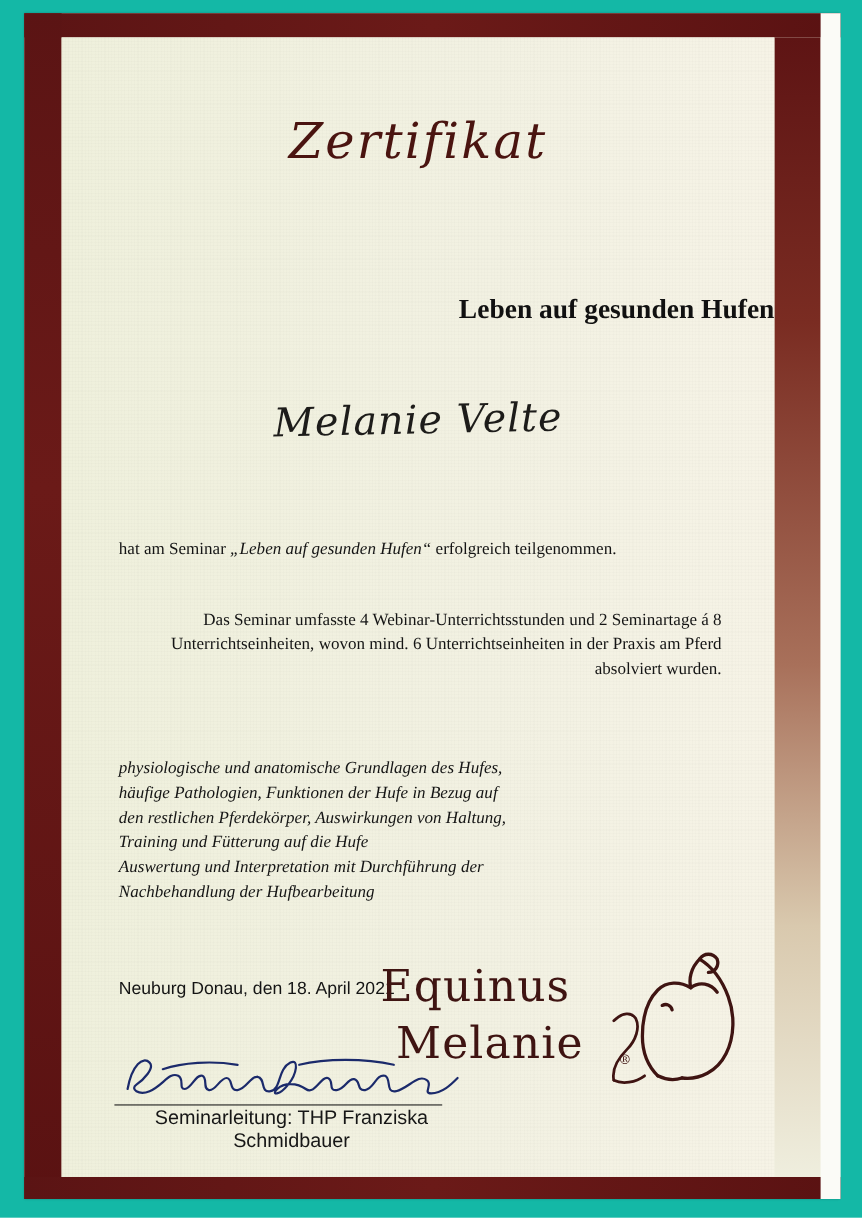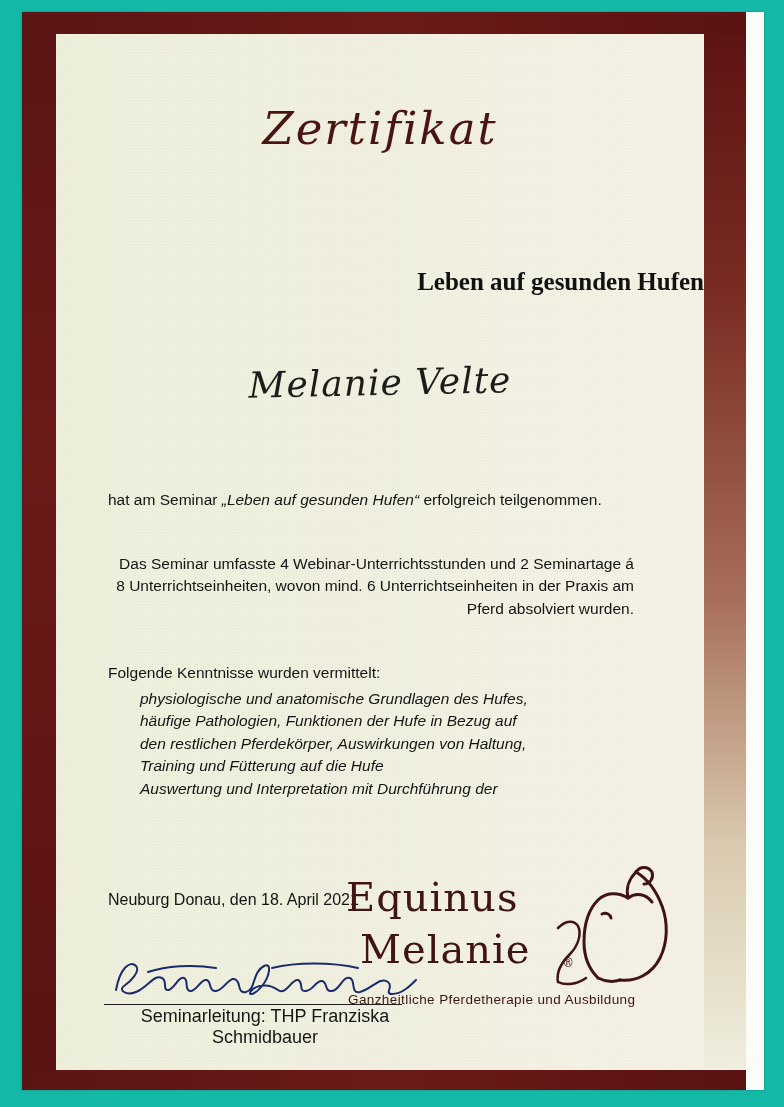--- a/index.html
+++ b/index.html
@@ -136,32 +136,32 @@
     font-style: italic;
     font-size: 36px;
     color: #1d1c1a;
     letter-spacing: 1px;
     transform: rotate(-1.2deg);
   }
 
   .body-block {
     position: absolute;
     left: 52px;
-    right: 70px;
+    right: 48px;
     font-size: 15.5px;
     line-height: 1.45;
     color: #141414;
+    font-family: Liberation Serif, serif;
   }
   .para-1 { top: 455px; }
   .para-2 { top: 519px; text-align: right; }
   .para-3-head { top: 628px; }
   .para-3-list {
     top: 654px;
     font-style: italic;
-    margin-left: 32px;
   }
 
   .em-italic { font-style: italic; }
 
   .place-date {
     position: absolute;
     left: 52px;
     top: 857px;
     font-size: 16px;
     color: #141414;
@@ -273,28 +273,28 @@
         <div class="course-title">Leben auf gesunden Hufen</div>
 
         <div class="recipient">Melanie Velte</div>
 
         <div class="body-block para-1">
           <span>hat am Seminar </span><span class="em-italic">„Leben auf gesunden Hufen“</span><span> erfolgreich teilgenommen.</span>
         </div>
 
         <div class="body-block para-2">Das Seminar umfasste 4 Webinar-Unterrichtsstunden und 2 Seminartage á 8 Unterrichtseinheiten, wovon mind. 6 Unterrichtseinheiten in der Praxis am Pferd absolviert wurden.</div>
 
-        <div class="body-block para-3-head">Folgende Kenntnisse wurden vermittelt:</div>
 
         <div class="body-block para-3-list">
           <div>physiologische und anatomische Grundlagen des Hufes,</div>
           <div>häufige Pathologien, Funktionen der Hufe in Bezug auf</div>
           <div>den restlichen Pferdekörper, Auswirkungen von Haltung,</div>
           <div>Training und Fütterung auf die Hufe</div>
           <div>Auswertung und Interpretation mit Durchführung der</div>
+          <div>Nachbehandlung der Hufbearbeitung</div>
         </div>
 
         <div class="place-date">Neuburg Donau, den 18. April 2021</div>
 
         <div class="sig-wrap">
           <svg class="sig-svg" width="330" height="60" viewBox="0 0 330 60">
             <g fill="none" stroke="#1b2a6b" stroke-width="2" stroke-linecap="round">
               <path d="M20 40 C24 18, 34 10, 40 16 C45 21, 34 32, 28 36 C22 40, 30 46, 40 42 C52 37, 58 24, 66 28 C72 31, 66 40, 72 40 C78 40, 82 26, 88 28 C93 30, 88 40, 94 41 C100 42, 104 30, 110 30 C116 30, 112 42, 120 41 C128 40, 132 28, 138 29"></path>
               <path d="M138 29 C146 30, 140 44, 150 42 C160 40, 156 22, 168 16 C176 12, 174 26, 166 36 C158 46, 150 46, 156 40 C162 34, 174 34, 182 40 C190 46, 196 28, 202 30 C208 32, 202 42, 210 41 C218 40, 220 30, 226 31 C232 32, 228 42, 236 41 C244 40, 246 26, 254 28 C260 30, 254 44, 264 42 C276 39, 284 26, 292 32 C298 36, 288 44, 296 44 C306 44, 314 36, 320 30"></path>
               <path d="M52 22 C70 16, 96 14, 120 18"></path>
@@ -320,19 +320,18 @@
               <path d="M58 116 C66 120, 74 120, 80 118"></path>
               <path d="M96 10 C100 4, 108 4, 112 10 C114 16, 110 22, 104 22"></path>
               <path d="M62 52 C66 50, 70 52, 71 56"></path>
             </g>
             <g fill="none" stroke="#3f1412" stroke-width="2.5" stroke-linecap="round">
               <path d="M18 66 C26 58, 34 58, 38 64 C42 72, 38 84, 30 92 C22 100, 16 110, 18 120"></path>
               <path d="M18 120 C26 124, 38 122, 46 116"></path>
             </g>
           </svg>
 
-          <div class="logo-tagline">Ganzheitliche Pferdetherapie und Ausbildung</div>
         </div>
 
       </div>
     </div>
   </div>
 </div>
 
 </body></html>

